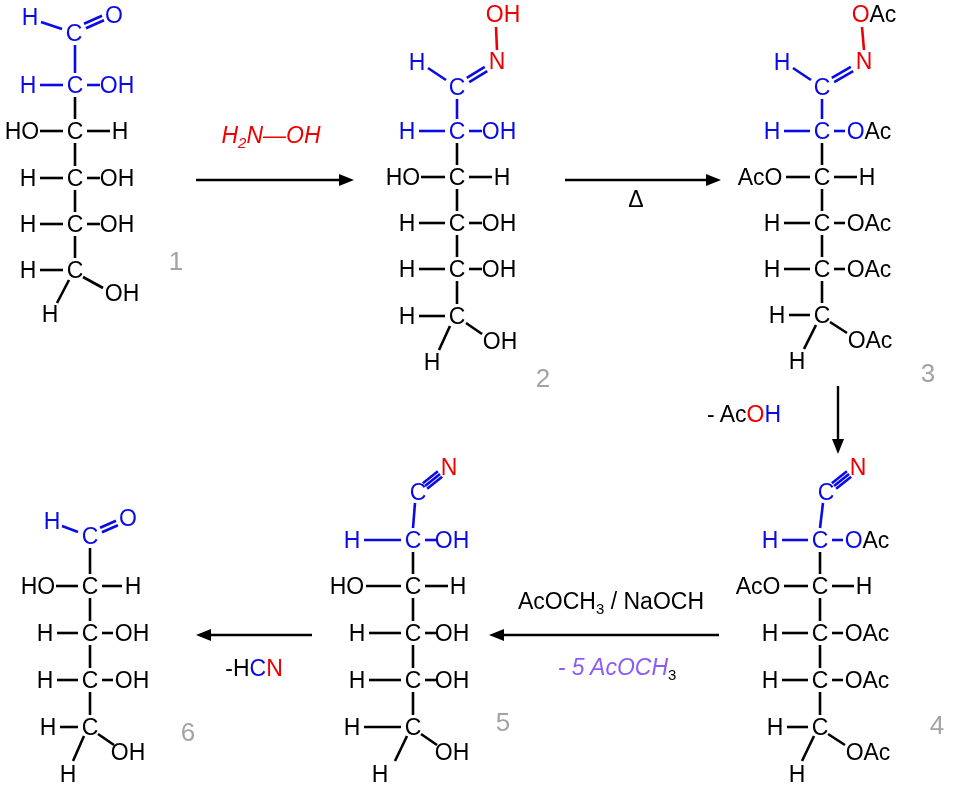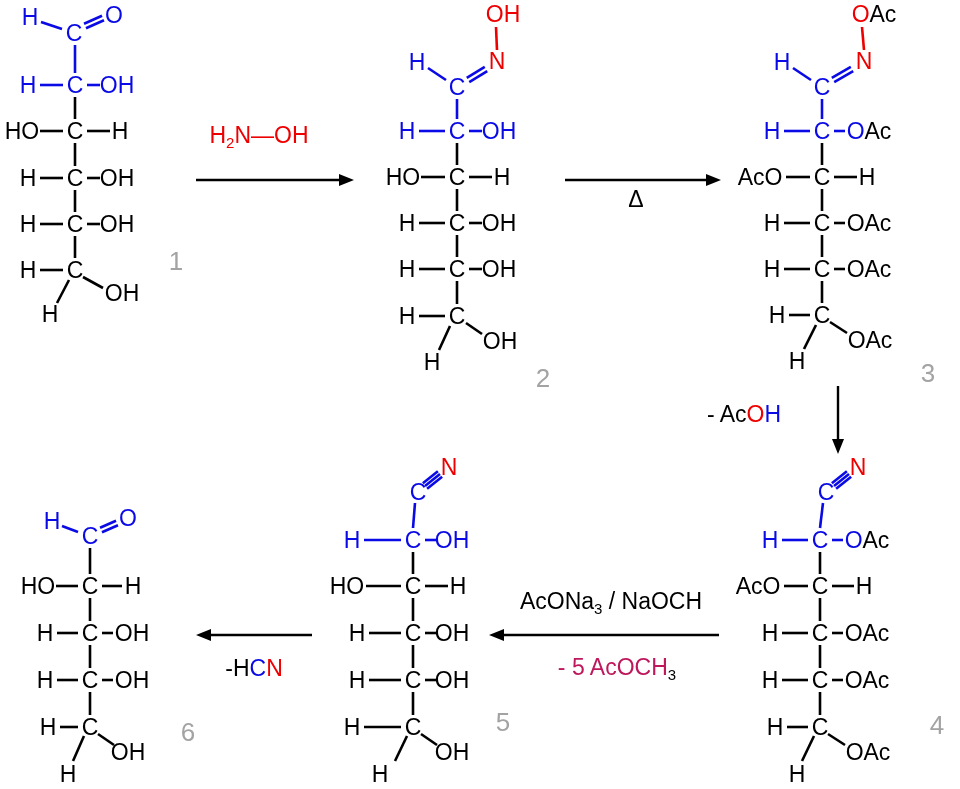--- a/index.html
+++ b/index.html
@@ -266,19 +266,19 @@
       <div class="atom" style="left: 132px; top: 633px;"><span style="color: rgb(0, 0, 0);">OH</span></div>
       <div class="atom" style="left: 45px; top: 680px;"><span style="color: rgb(0, 0, 0);">H</span></div>
       <div class="atom" style="left: 90px; top: 680px;"><span style="color: rgb(0, 0, 0);">C</span></div>
       <div class="atom" style="left: 132px; top: 680px;"><span style="color: rgb(0, 0, 0);">OH</span></div>
       <div class="atom" style="left: 48px; top: 727px;"><span style="color: rgb(0, 0, 0);">H</span></div>
       <div class="atom" style="left: 90px; top: 727px;"><span style="color: rgb(0, 0, 0);">C</span></div>
       <div class="atom" style="left: 128px; top: 752px;"><span style="color: rgb(0, 0, 0);">OH</span></div>
       <div class="atom" style="left: 68px; top: 774px;"><span style="color: rgb(0, 0, 0);">H</span></div>
       <div class="atom num" style="left: 188px; top: 732px;"><span style="color: rgb(163, 163, 163);">6</span></div>
     </div>
-    <div class="atom" style="left: 259px; top: 137px;"><span style="color: rgb(238, 0, 0);">H</span><span class="sub" style="color: rgb(238, 0, 0);">2</span><span style="color: rgb(238, 0, 0);">N</span><span style="color: rgb(238, 0, 0);">—</span><span style="color: rgb(238, 0, 0);">OH</span></div>
+    <div class="atom" style="left: 271px; top: 137px; font-style: italic;"><span style="color: rgb(238, 0, 0);">H</span><span class="sub" style="color: rgb(238, 0, 0);">2</span><span style="color: rgb(238, 0, 0);">N</span><span style="color: rgb(238, 0, 0);">—</span><span style="color: rgb(238, 0, 0);">OH</span></div>
     <div class="atom" style="left: 636px; top: 199px;"><span style="color: rgb(0, 0, 0);">Δ</span></div>
     <div class="atom" style="left: 744px; top: 414px;"><span style="color: rgb(0, 0, 0);">- Ac</span><span style="color: rgb(238, 0, 0);">O</span><span style="color: rgb(10, 10, 230);">H</span></div>
-    <div class="atom" style="left: 611px; top: 603px;"><span style="color: rgb(0, 0, 0);">AcONa</span><span class="sub" style="color: rgb(0, 0, 0);">3</span><span style="color: rgb(0, 0, 0);"> / NaOCH</span></div>
-    <div class="atom" style="left: 617px; top: 669px;"><span style="color: #be185d;">- 5 AcOCH</span><span class="sub" style="color: rgb(0, 0, 0);">3</span></div>
+    <div class="atom" style="left: 611px; top: 603px;"><span style="color: rgb(0, 0, 0);">AcOCH</span><span class="sub" style="color: rgb(0, 0, 0);">3</span><span style="color: rgb(0, 0, 0);"> / NaOCH</span></div>
+    <div class="atom" style="left: 617px; top: 669px;"><span style="color: #8b5cf6; font-style: italic;">- 5 AcOCH</span><span class="sub" style="color: rgb(0, 0, 0);">3</span></div>
     <div class="atom" style="left: 254px; top: 668px;"><span style="color: rgb(0, 0, 0);">-H</span><span style="color: rgb(10, 10, 230);">C</span><span style="color: rgb(238, 0, 0);">N</span></div>
   </div>
 
 </body></html>

